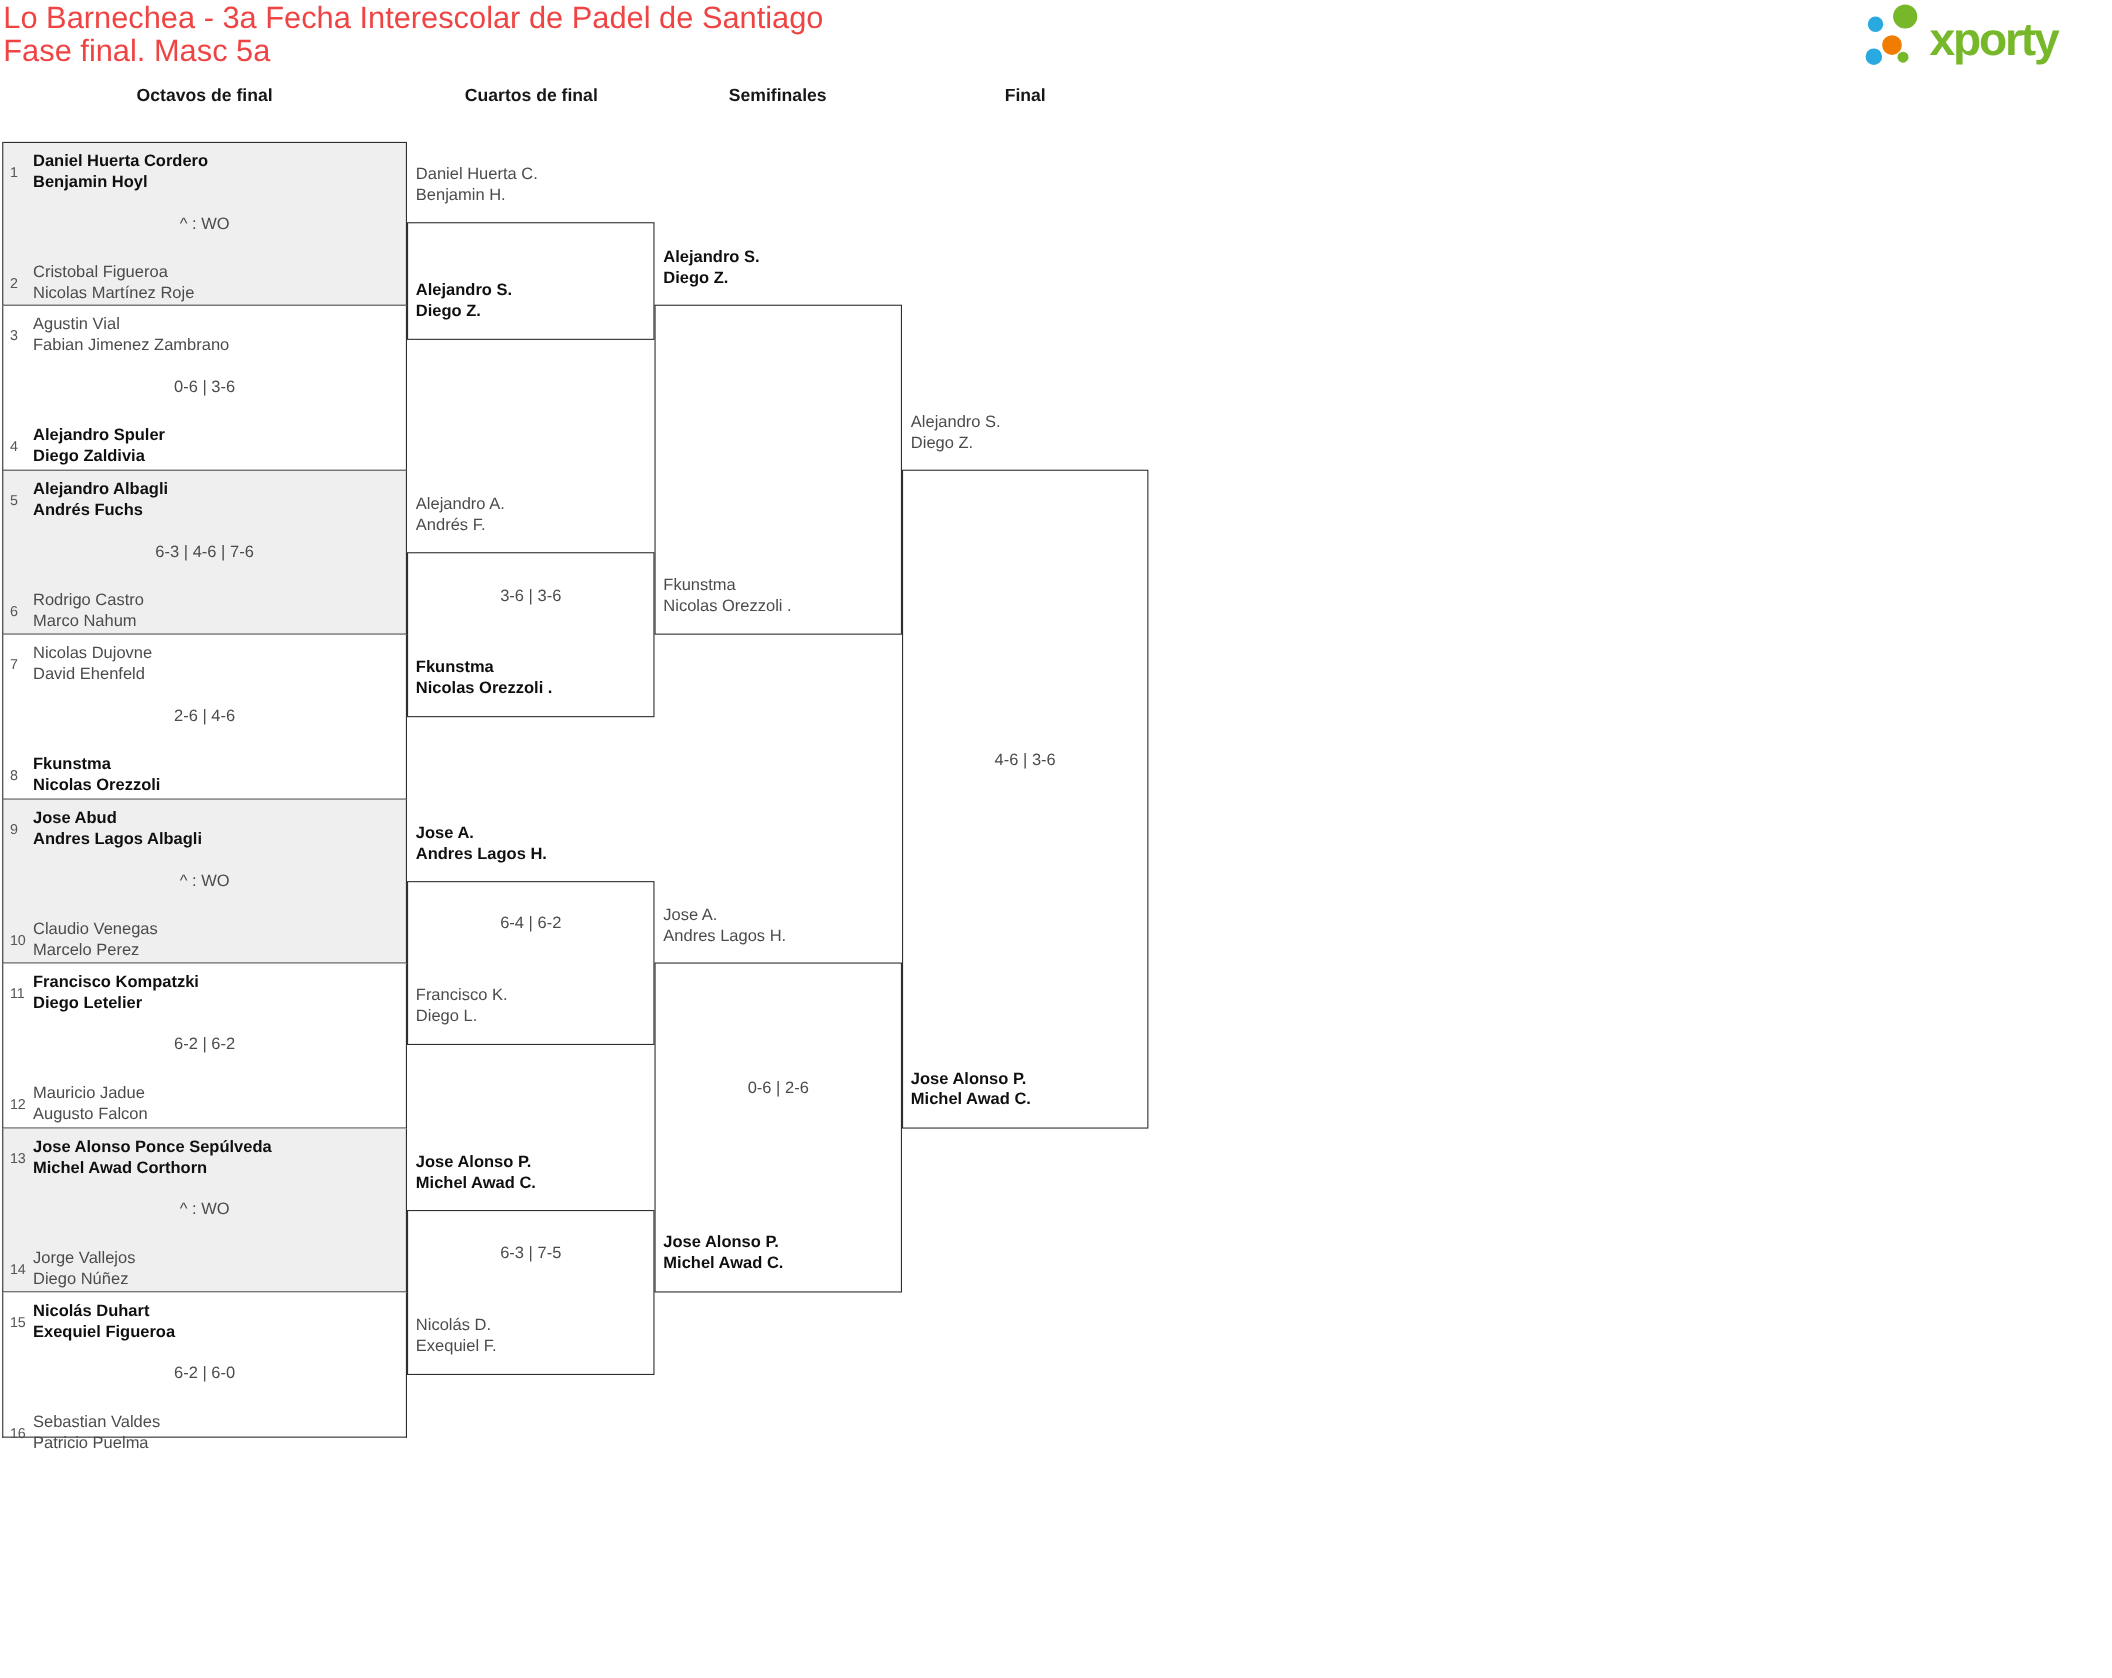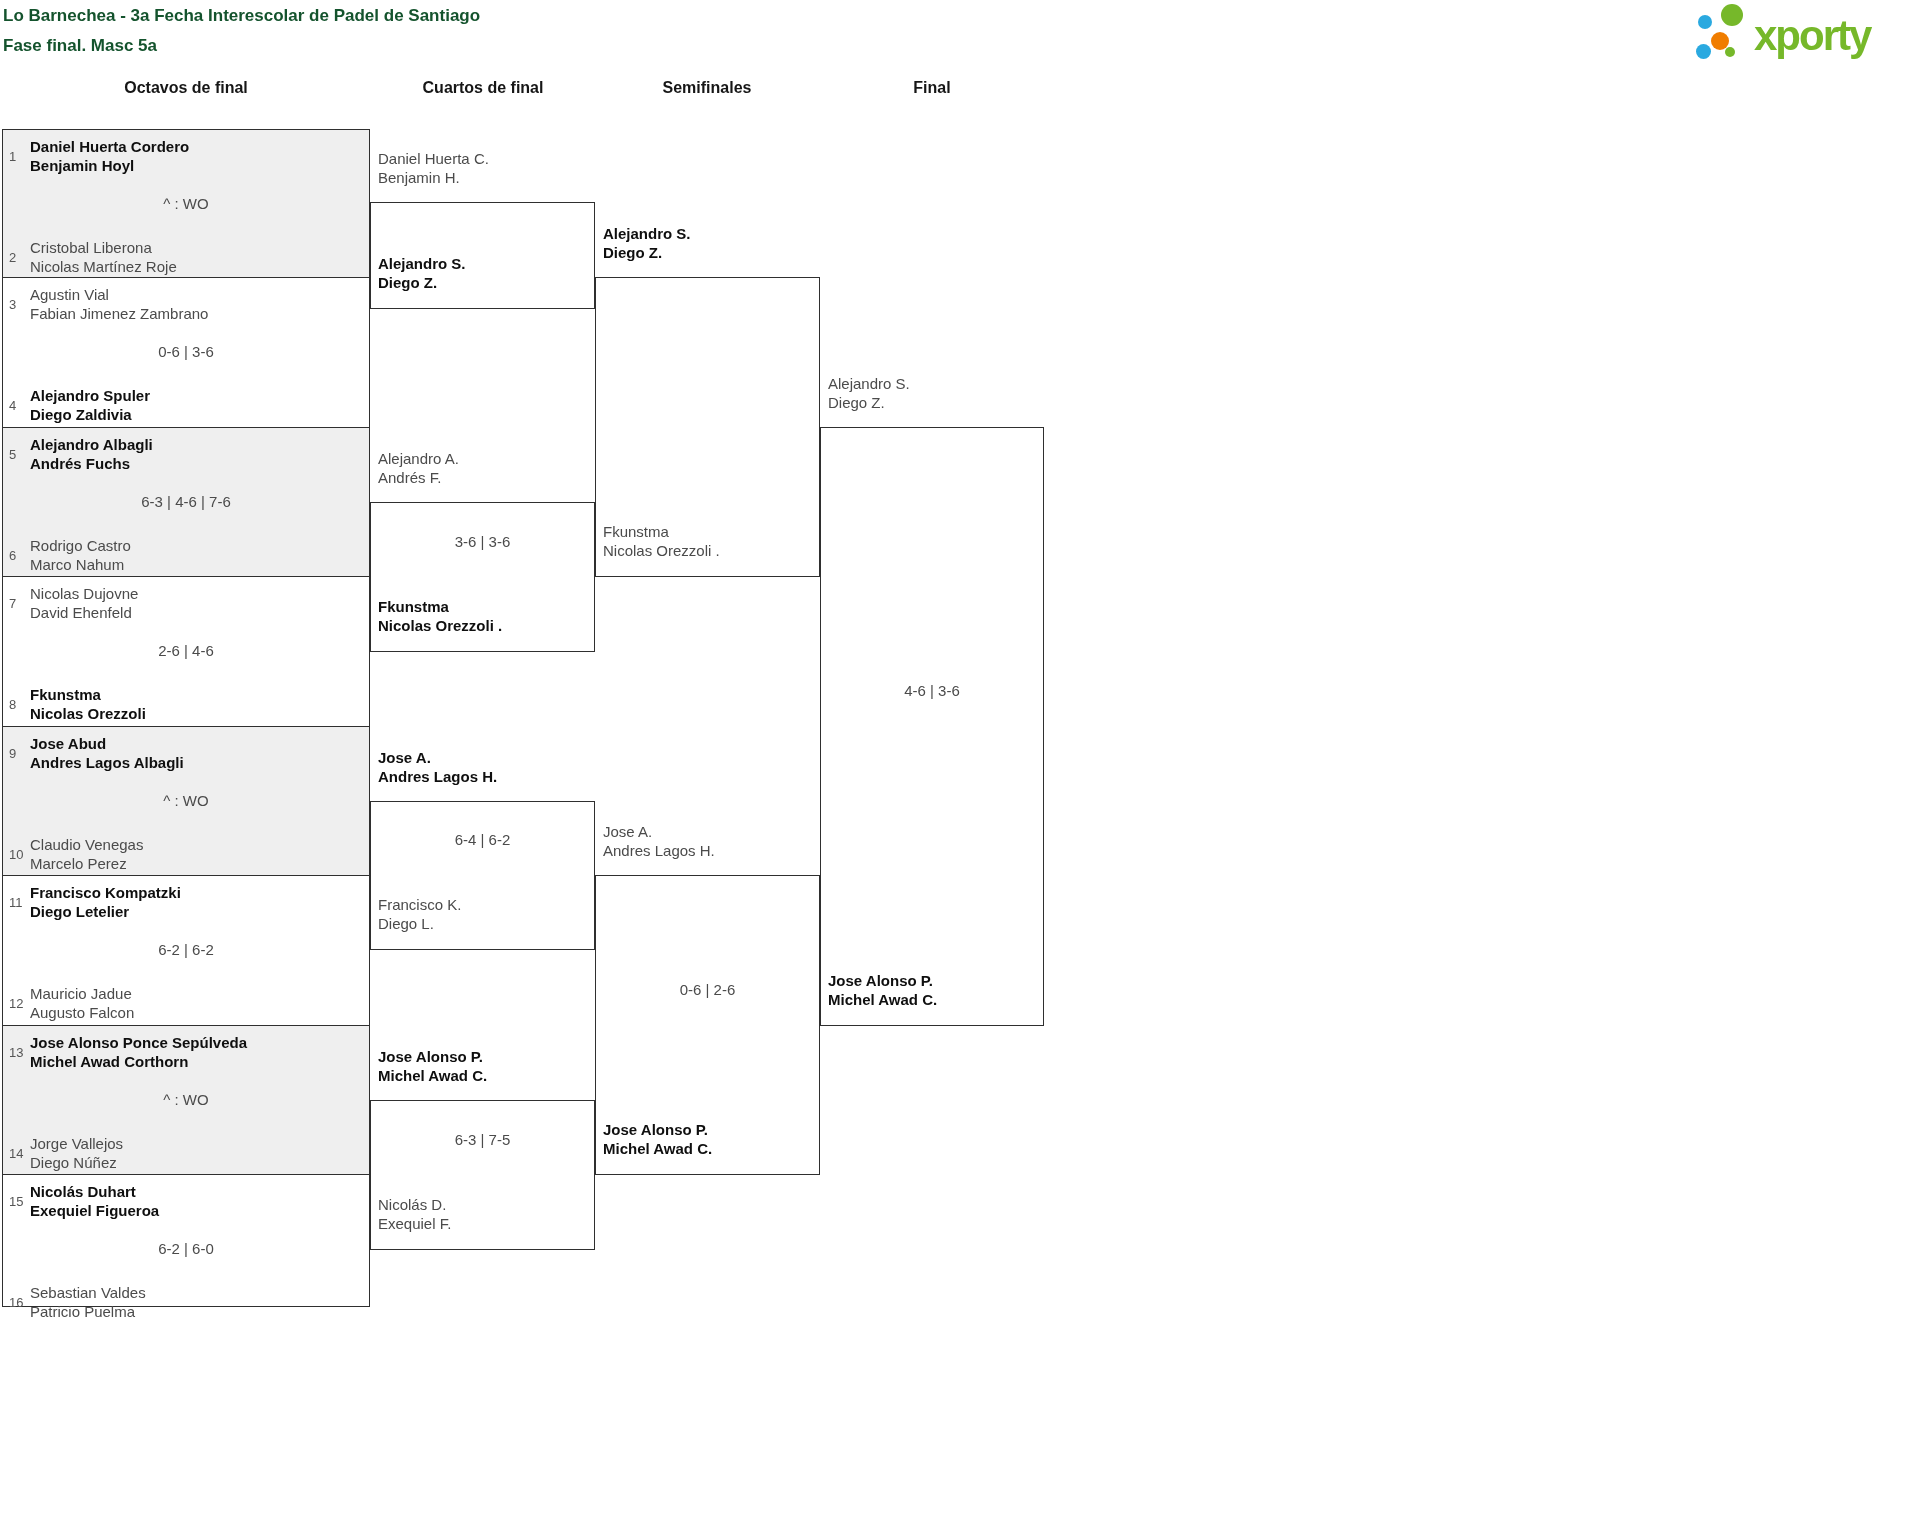--- a/index.html
+++ b/index.html
@@ -1,19 +1,19 @@
 <!DOCTYPE html>
 <html><head>
 <meta charset="utf-8">
 <style>
   html,body{margin:0;padding:0;background:#fff;}
   .canvas{position:relative;width:1920px;height:1525px;background:#ffffff;overflow:hidden;
           font-family:"Liberation Sans","DejaVu Sans",sans-serif;color:#161616;}
   
-  .title{position:absolute;left:3px;top:1px;font-weight:700;font-size:17px;line-height:30px;color:#14532d;}
+  .title{position:absolute;left:3px;top:1px;font-weight:400;font-size:28px;line-height:30px;color:#ef4444;}
   
   .logo{position:absolute;left:1688px;top:2px;width:228px;height:70px;cursor:pointer;}
   .dot{position:absolute;border-radius:50%;}
   .d1{left:33px;top:2px;width:22px;height:22px;}
   .d2{left:10px;top:13px;width:14px;height:14px;}
   .d3{left:23px;top:30px;width:18px;height:18px;}
   .d4{left:37px;top:45px;width:10px;height:10px;}
   .d5{left:8px;top:42px;width:15px;height:15px;}
   .wordmark{position:absolute;left:66px;top:8px;font-size:42px;line-height:52px;font-weight:700;letter-spacing:-2px;}
   
@@ -71,21 +71,21 @@
         <div class="orow orow-top">
           <span class="seed">1</span>
           <span class="names win">
             <span>Daniel Huerta Cordero</span>
             <span>Benjamin Hoyl</span>
           </span>
         </div>
         <div class="orow orow-bottom">
           <span class="seed">2</span>
           <span class="names">
-            <span>Cristobal Liberona</span>
+            <span>Cristobal Figueroa</span>
             <span>Nicolas Martínez Roje</span>
           </span>
         </div>
         <div class="oscore">^ : WO</div>
       </div>
       <div class="omatch no-top" style="left: 2px; top: 278px; width: 368px; height: 150px;">
         <div class="orow orow-top">
           <span class="seed">3</span>
           <span class="names">
             <span>Agustin Vial</span>

